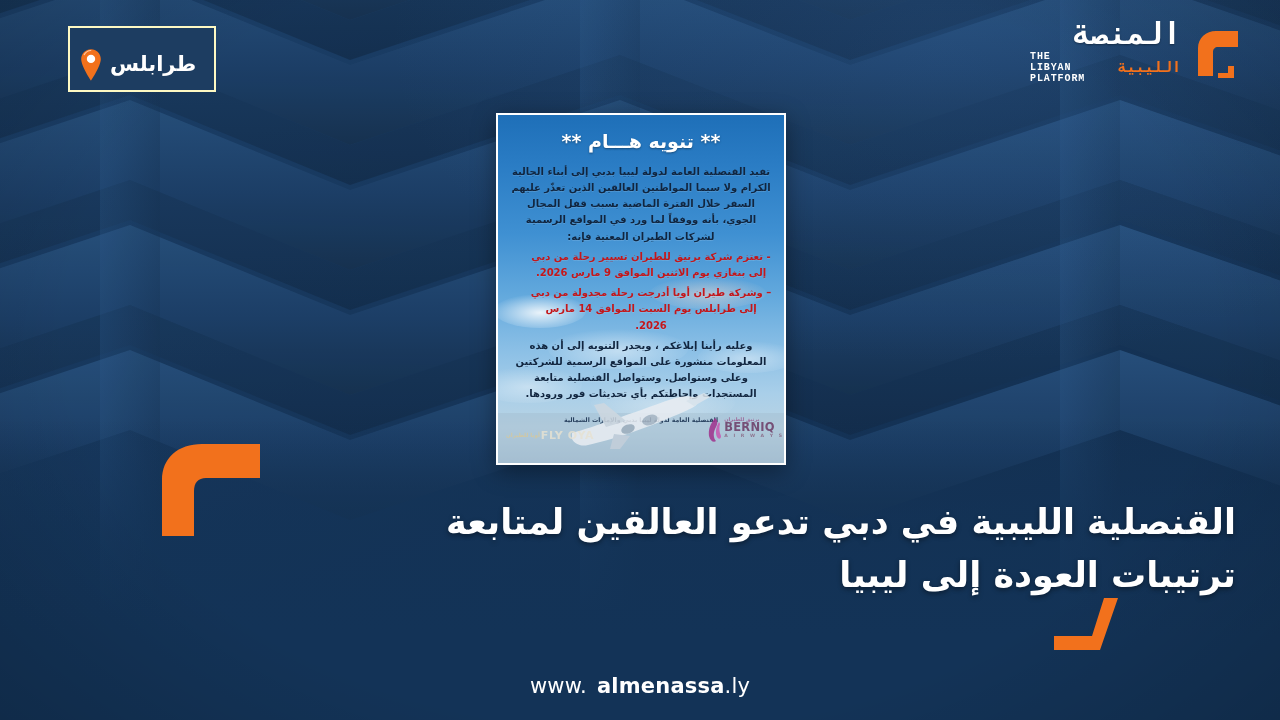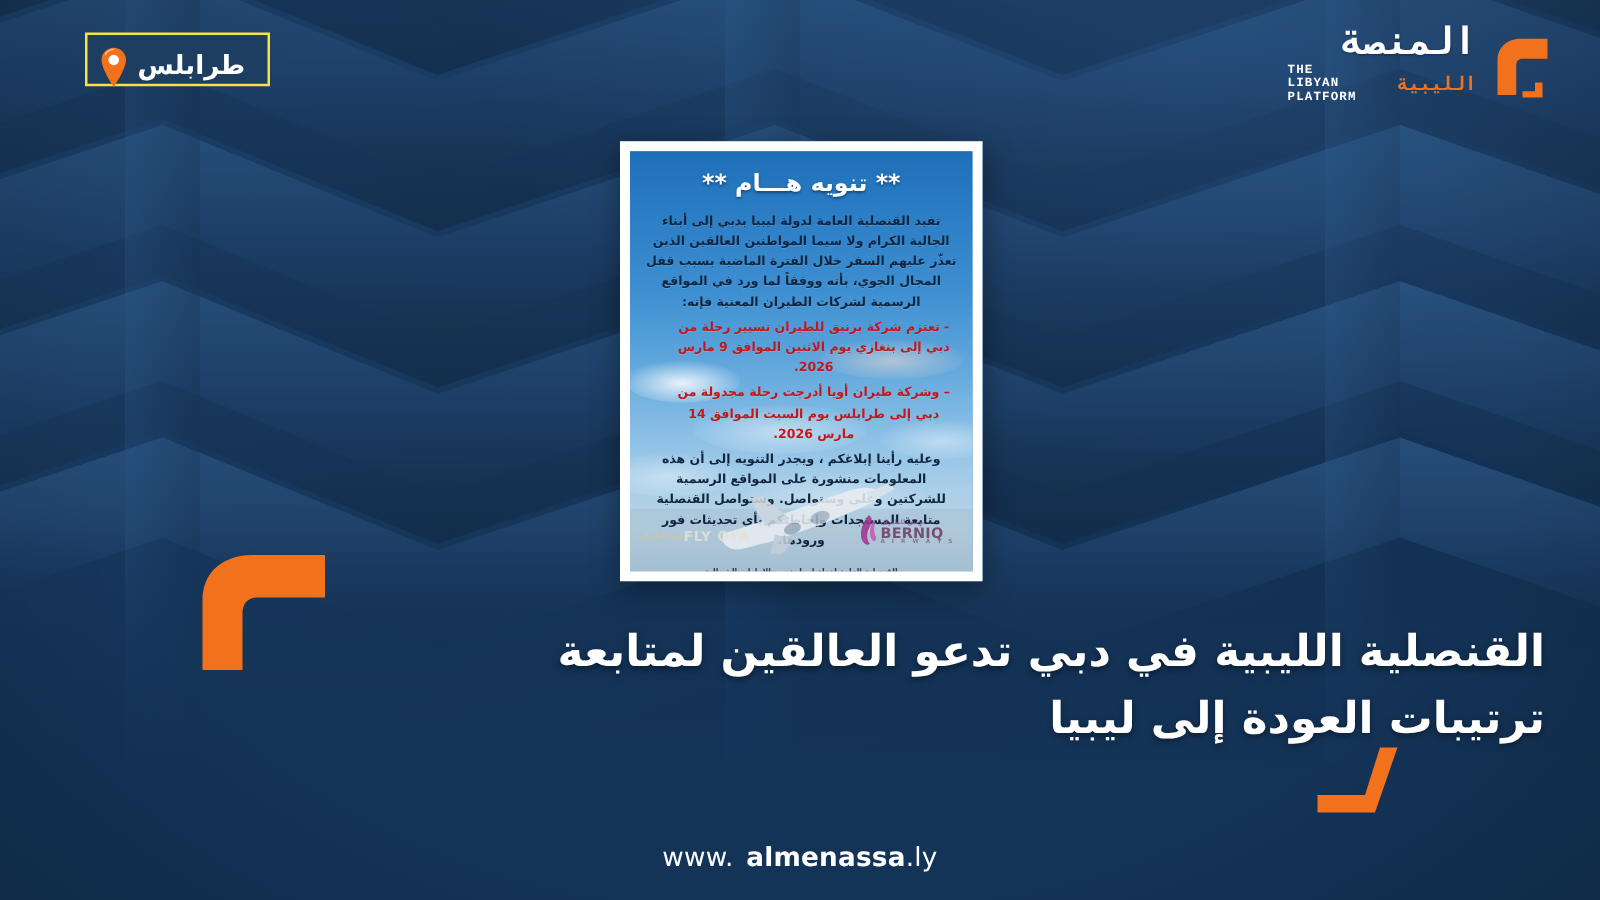--- a/index.html
+++ b/index.html
@@ -25,25 +25,25 @@
     background:radial-gradient(900px 520px at 74% 6%,rgba(60,110,170,.22),rgba(0,0,0,0) 62%);
   }
   .bg-vignette{
     position:absolute;inset:0;
     background:radial-gradient(1100px 760px at 50% 46%,rgba(0,0,0,0) 52%,rgba(0,0,0,.30) 100%);
   }
 
   
   .loc-badge{
     position:absolute;left:68px;top:26px;
-    height:43px;min-width:148px;
+    height:66px;min-width:148px;
     display:flex;align-items:center;justify-content:flex-end;
     gap:6px;padding:12px 12px 0 8px;
     background:#1d3d61;
-    border:2px solid #fde047;
+    border:2px solid #fef9c3;
     box-sizing:border-box;
     direction:rtl;
   }
   .loc-label{
     color:#ffffff;font-size:21px;font-weight:700;
     letter-spacing:0;line-height:1;padding-bottom:2px;
   }
   .pin{width:26px;height:34px;display:block;flex:0 0 auto;}
 
   
@@ -62,21 +62,21 @@
   .logo-ar2{color:#f2711c;font-size:15px;font-weight:700;line-height:1;direction:rtl;margin-left:14px;}
   .logo-en{
     color:#ffffff;font-size:10px;font-weight:700;line-height:1.08;
     letter-spacing:.9px;text-align:left;
   }
   .logo-mark{width:62px;height:62px;flex:0 0 auto;}
 
   
   .card{
     position:absolute;left:496px;top:113px;width:290px;height:352px;
-    border:8px solid #ffffff;
+    border:2px solid #ffffff;
     box-sizing:border-box;
     box-shadow:0 6px 22px rgba(0,0,0,.38);
     overflow:hidden;
     background:#2f7ec2;
   }
   .card-sky{
     position:absolute;inset:0;
     background:
       linear-gradient(180deg,
         #1e6fb8 0%,
@@ -111,22 +111,22 @@
     position:absolute;left:0;right:0;bottom:8px;height:68px;
   }
   .plane-art{position:absolute;left:56px;bottom:2px;width:180px;height:66px;opacity:.9;}
   .oya{
     position:absolute;left:8px;bottom:14px;
     display:flex;flex-direction:row;align-items:center;gap:1px;opacity:.82;
   }
   .oya-ar{color:#d8c89a;font-size:5.6px;font-weight:700;line-height:1;direction:rtl;}
   .oya-en{color:#e7e2d2;font-size:11px;font-weight:700;line-height:1;letter-spacing:.6px;}
   .berniq{
-    position:absolute;right:14px;bottom:12px;
-    display:flex;align-items:flex-end;gap:2px;opacity:.88;
+    position:absolute;right:0;bottom:12px;
+    display:flex;gap:2px;opacity:.88;
   }
   .berniq-tx{display:flex;flex-direction:column;align-items:flex-start;gap:0px;}
   .berniq-ar{color:#9c5f93;font-size:5px;font-weight:700;line-height:1;direction:rtl;}
   .berniq-en{color:#6e3f69;font-size:11.5px;font-weight:700;line-height:1;letter-spacing:.2px;}
   .berniq-sub{color:#8a6a86;font-size:4.6px;font-weight:700;letter-spacing:2px;line-height:1;}
 
   
   .headline{
     position:absolute;right:44px;top:496px;width:840px;
     direction:rtl;text-align:right;

